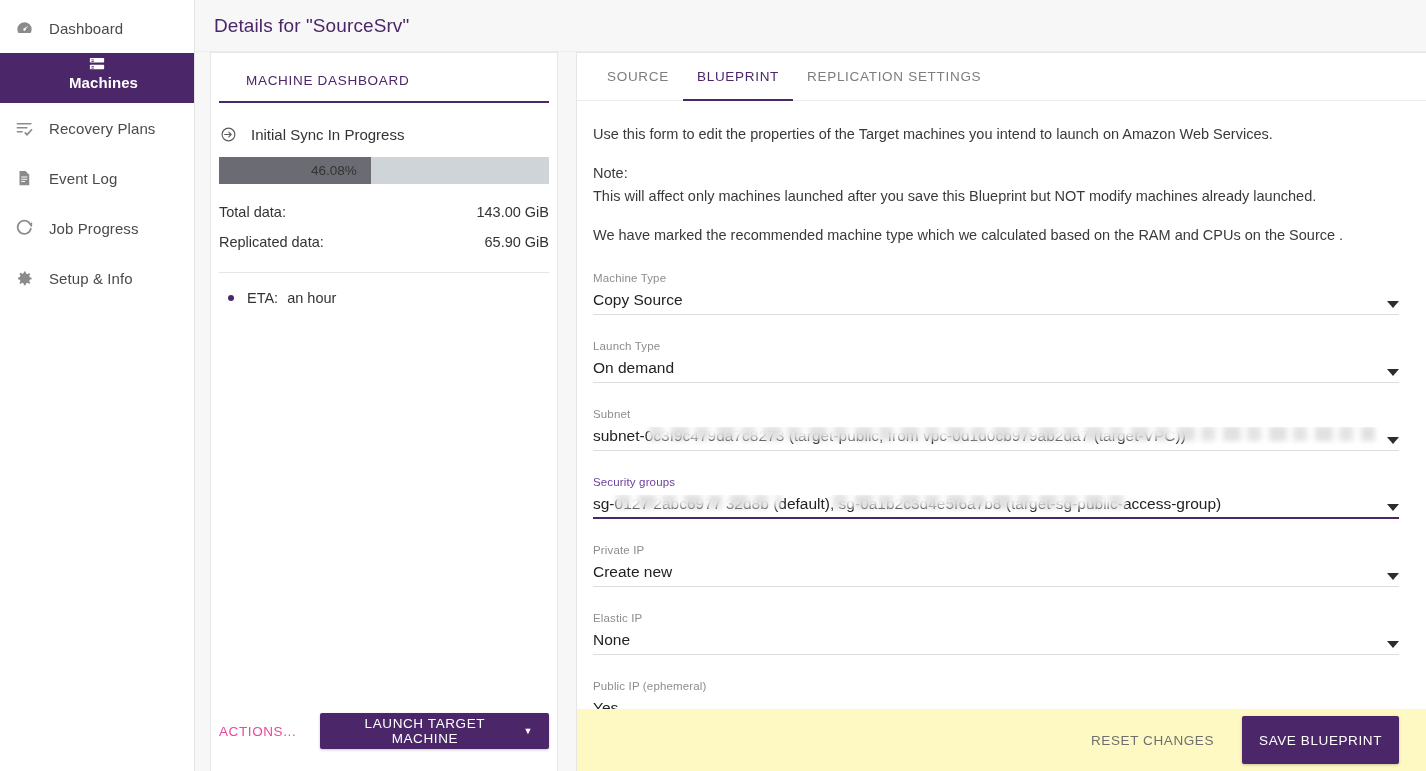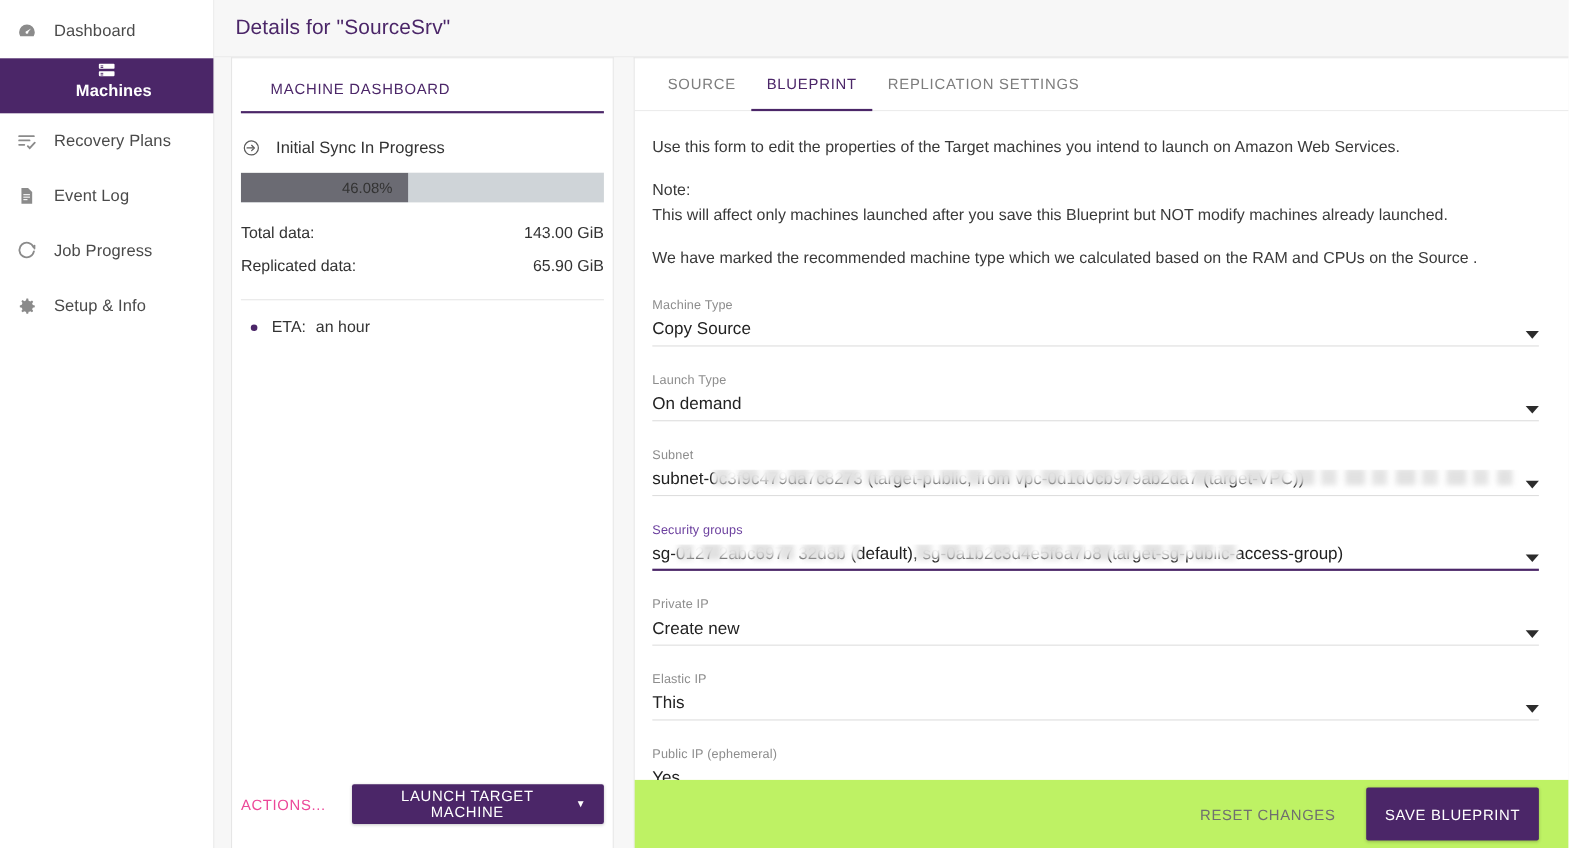--- a/index.html
+++ b/index.html
@@ -345,21 +345,21 @@
   .field-value.masked { position: relative; }
   .field-value.masked .mask-txt { position: relative; z-index: 1; }
 
   .right-footer {
     height: 62px;
     min-height: 62px;
     display: flex;
     align-items: center;
     justify-content: flex-end;
     padding-right: 27px;
-    background: #bef264;
+    background: #fef9c3;
   }
   .reset-link {
     font-size: 13.5px;
     color: #6f6f6f;
     letter-spacing: .6px;
     cursor: pointer;
     margin-right: 28px;
   }
   .btn-save {
     background: #4b2668;
@@ -563,21 +563,21 @@
             <div class="field-label">Private IP</div>
             <div class="field-control">
               <div class="field-value">Create new</div>
               <span class="field-caret"></span>
             </div>
           </div>
 
           <div class="field">
             <div class="field-label">Elastic IP</div>
             <div class="field-control">
-              <div class="field-value">This</div>
+              <div class="field-value">None</div>
               <span class="field-caret"></span>
             </div>
           </div>
 
           <div class="field">
             <div class="field-label">Public IP (ephemeral)</div>
             <div class="field-control">
               <div class="field-value">Yes</div>
               <span class="field-caret"></span>
             </div>

